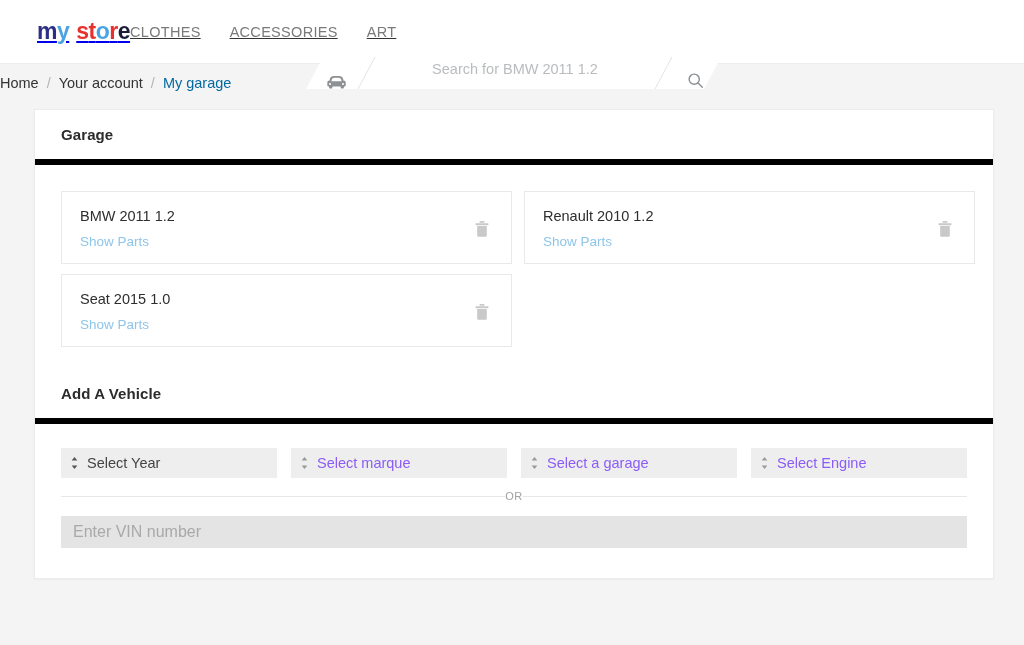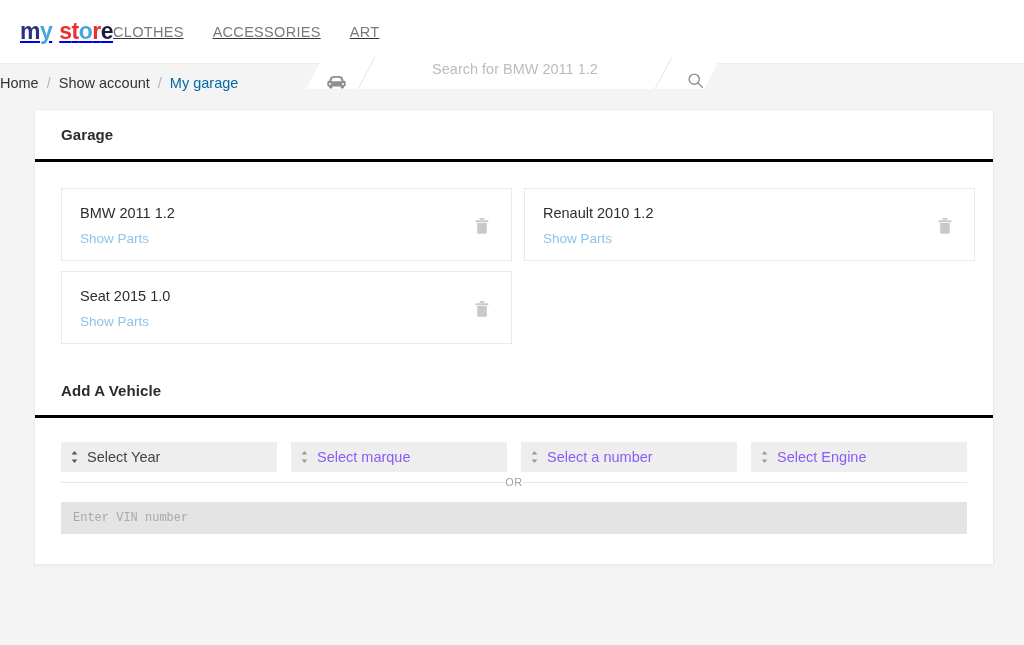--- a/index.html
+++ b/index.html
@@ -23,21 +23,21 @@
     position: relative;
     height: 64px;
     background: #ffffff;
     border-bottom: 1px solid #ededed;
     display: flex;
     align-items: center;
     z-index: 5;
   }
 
   .logo {
-    margin-left: 20px;
+    margin-left: 37px;
     font-size: 23px;
     font-weight: bold;
     letter-spacing: -0.5px;
     line-height: 1;
     user-select: none;
     white-space: nowrap;
   }
   .logo .l-m { color: #2b2f86; }
   .logo .l-y { color: #4aa3e3; }
   .logo .l-s { color: #e8312f; }
@@ -131,21 +131,21 @@
   
   .panel {
     margin: 7px 30px 0 34px;
     background: #ffffff;
     border: 1px solid #ececec;
     box-shadow: 0 1px 2px rgba(0,0,0,0.04);
   }
 
   .panel-head {
     padding: 16px 26px;
-    border-bottom: 3px solid #000000;
+    border-bottom: 6px solid #000000;
   }
   .panel-head h2 {
     font-size: 15px;
     font-weight: bold;
     color: #2b2b2b;
     letter-spacing: 0.1px;
   }
 
   .panel-body { padding: 26px 17px 22px 26px; }
 
@@ -216,41 +216,41 @@
     color: #8b5cf6;
     white-space: nowrap;
   }
   .pseudo-select.active .ps-label { color: #444444; }
   .sort-icon { color: #9a9a9a; flex: 0 0 auto; display:flex; }
   .pseudo-select.active .sort-icon { color: #555; }
 
   .or-divider {
     display: flex;
     align-items: center;
-    margin: 4px 0 14px 0;
+    margin: 12px 0 14px 0;
   }
   .or-divider .line {
     flex: 1;
     height: 1px;
     background: #e7e7e7;
   }
   .or-divider .or-text {
     font-size: 11px;
     color: #a0a0a0;
     letter-spacing: 0.5px;
   }
 
   .vin-input {
     width: 100%;
     height: 32px;
     background: #e4e4e4;
     border: 0;
     padding: 0 12px;
-    font-family: Liberation Mono, monospace;
-    font-size: 12px;
+    font-family: Liberation Sans, sans-serif;
+    font-size: 16px;
     color: #555;
   }
   .vin-input::placeholder { color: #a9a9a9; }
 </style>
 </head>
 <body>
 
 <header class="site-header">
 
   <a href="#" class="logo">
@@ -288,21 +288,21 @@
         </svg>
       </div>
 
     </div>
   </div>
 </header>
 
 <div class="breadcrumb">
   <a href="#">Home</a>
   <span class="sep-slash">/</span>
-  <a href="#">Show account</a>
+  <a href="#">Your account</a>
   <span class="sep-slash">/</span>
   <span class="current">My garage</span>
 </div>
 
 <main class="panel">
 
   <div class="panel-head">
     <h2>Garage</h2>
   </div>
 
@@ -382,21 +382,21 @@
         <span class="ps-label">Select marque</span>
       </button>
 
       <button class="pseudo-select">
         <span class="sort-icon">
           <svg width="7" height="12" viewBox="0 0 7 12" fill="currentColor" aria-hidden="true">
             <path d="M3.5 0L6.3 3.6H0.7z"></path>
               <path d="M3.5 12L0.7 8.4h5.6z"></path>
           </svg>
         </span>
-        <span class="ps-label">Select a number</span>
+        <span class="ps-label">Select a garage</span>
       </button>
 
       <button class="pseudo-select">
         <span class="sort-icon">
           <svg width="7" height="12" viewBox="0 0 7 12" fill="currentColor" aria-hidden="true">
             <path d="M3.5 0L6.3 3.6H0.7z"></path>
               <path d="M3.5 12L0.7 8.4h5.6z"></path>
           </svg>
         </span>
         <span class="ps-label">Select Engine</span>

